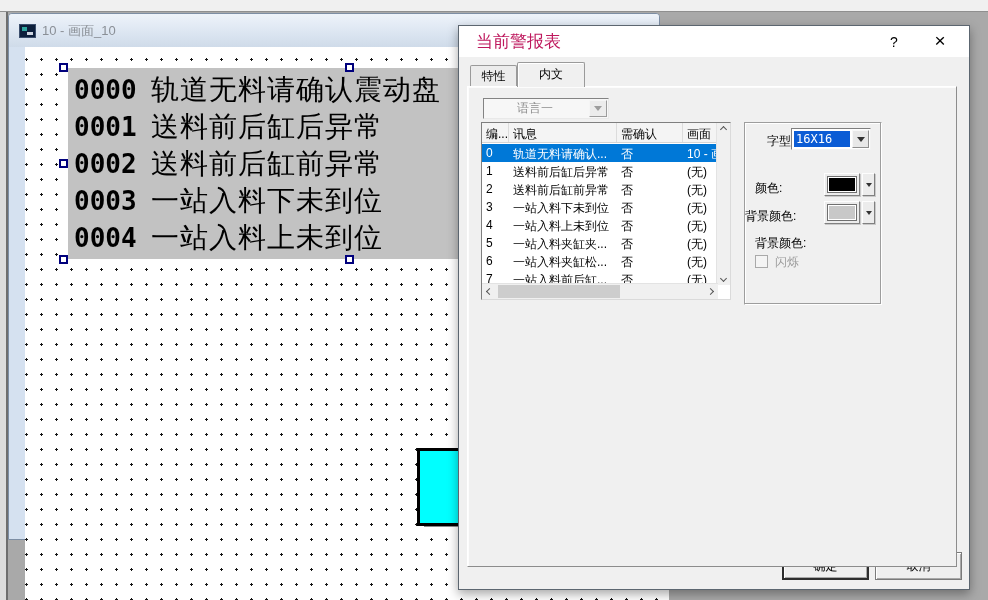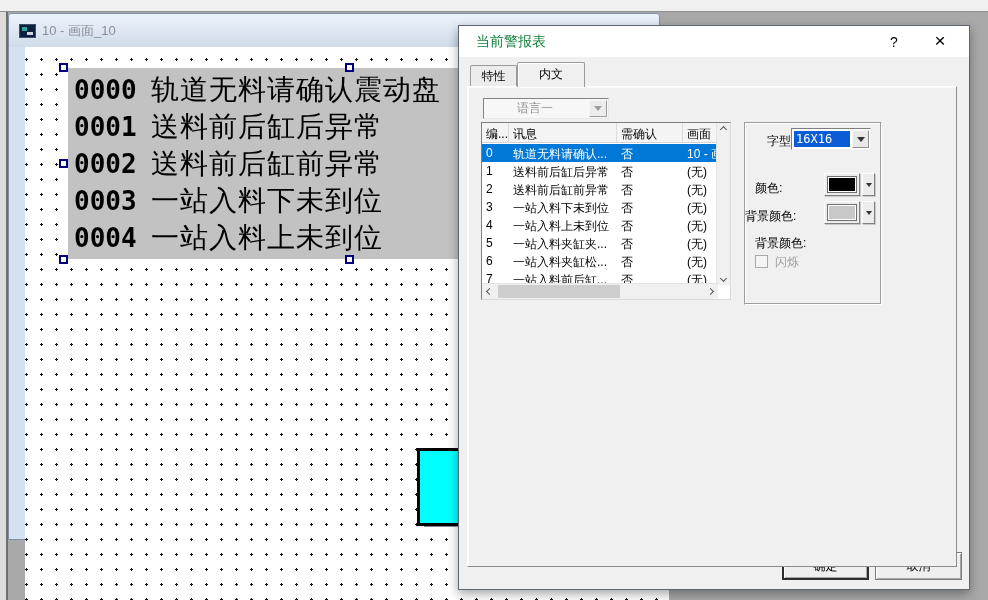--- a/index.html
+++ b/index.html
@@ -32,21 +32,21 @@
   .handle { position:absolute; width:9px; height:9px; background:#fff; border:2px solid #00007c; }
 
   
   .cyan-shadow { position:absolute; left:399px; top:466px; width:62px; height:14px; background:#8a8a8a; }
   .cyan-object { position:absolute; left:392px; top:401px; width:70px; height:78px; border:3px solid #000; }
 
   
   .dialog { position:absolute; left:458px; top:25px; width:512px; height:565px; background:#f0f0f0;
     border:1px solid #5c6670; box-shadow:0 4px 10px rgba(0,0,0,.35); z-index:5; font-size:12px; }
   .dlg-titlebar { position:absolute; left:0; top:0; right:0; height:31px; background:#ffffff; display:flex; align-items:center; }
-  .dlg-title { font-size:14px; color:#15803d; margin-left:17px;text-align:center; }
+  .dlg-title { font-size:17px; color:#be185d; margin-left:17px;text-align:center; }
   .dlg-help { position:absolute; right:62px; top:5px; width:26px; height:22px; text-align:center; font-size:14px; line-height:22px; color:#000; cursor:default; }
   .dlg-close { position:absolute; right:14px; top:3px; width:30px; height:24px; text-align:center; font-size:19px; line-height:24px; color:#000; cursor:default; }
 
   .tab { position:absolute; background:#f0f0f0; border:1px solid #9a9a9a; border-bottom:none;
     border-radius:2px 2px 0 0; text-align:center; font-size:12px; color:#000; }
   .tab-inactive { left:11px; top:39px; width:47px; height:21px; line-height:21px; z-index:6; background:#ececec; }
   .tab-active { left:58px; top:36px; width:68px; height:25px; line-height:23px; z-index:8; box-shadow:inset 1px 1px 0 #fff; }
   .tab-page { position:absolute; left:8px; top:60px; width:490px; height:481px; background:#f0f0f0;
     border:1px solid; border-color:#ffffff #8c8c8c #8c8c8c #ffffff; box-shadow:1px 1px 0 #fcfcfc inset; z-index:7; }
 

